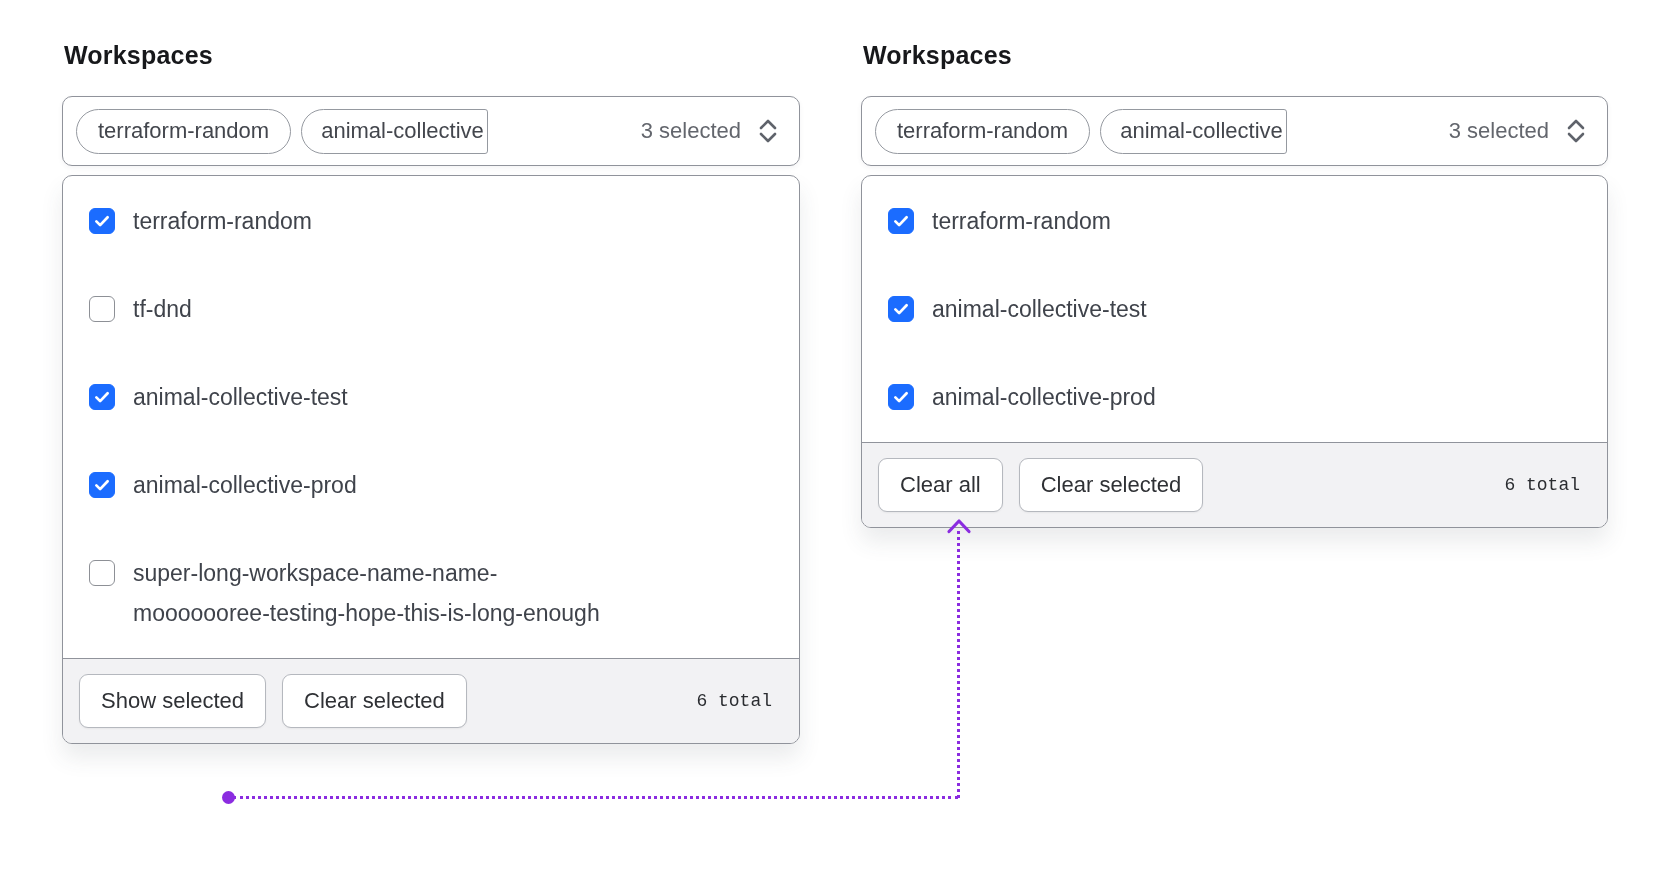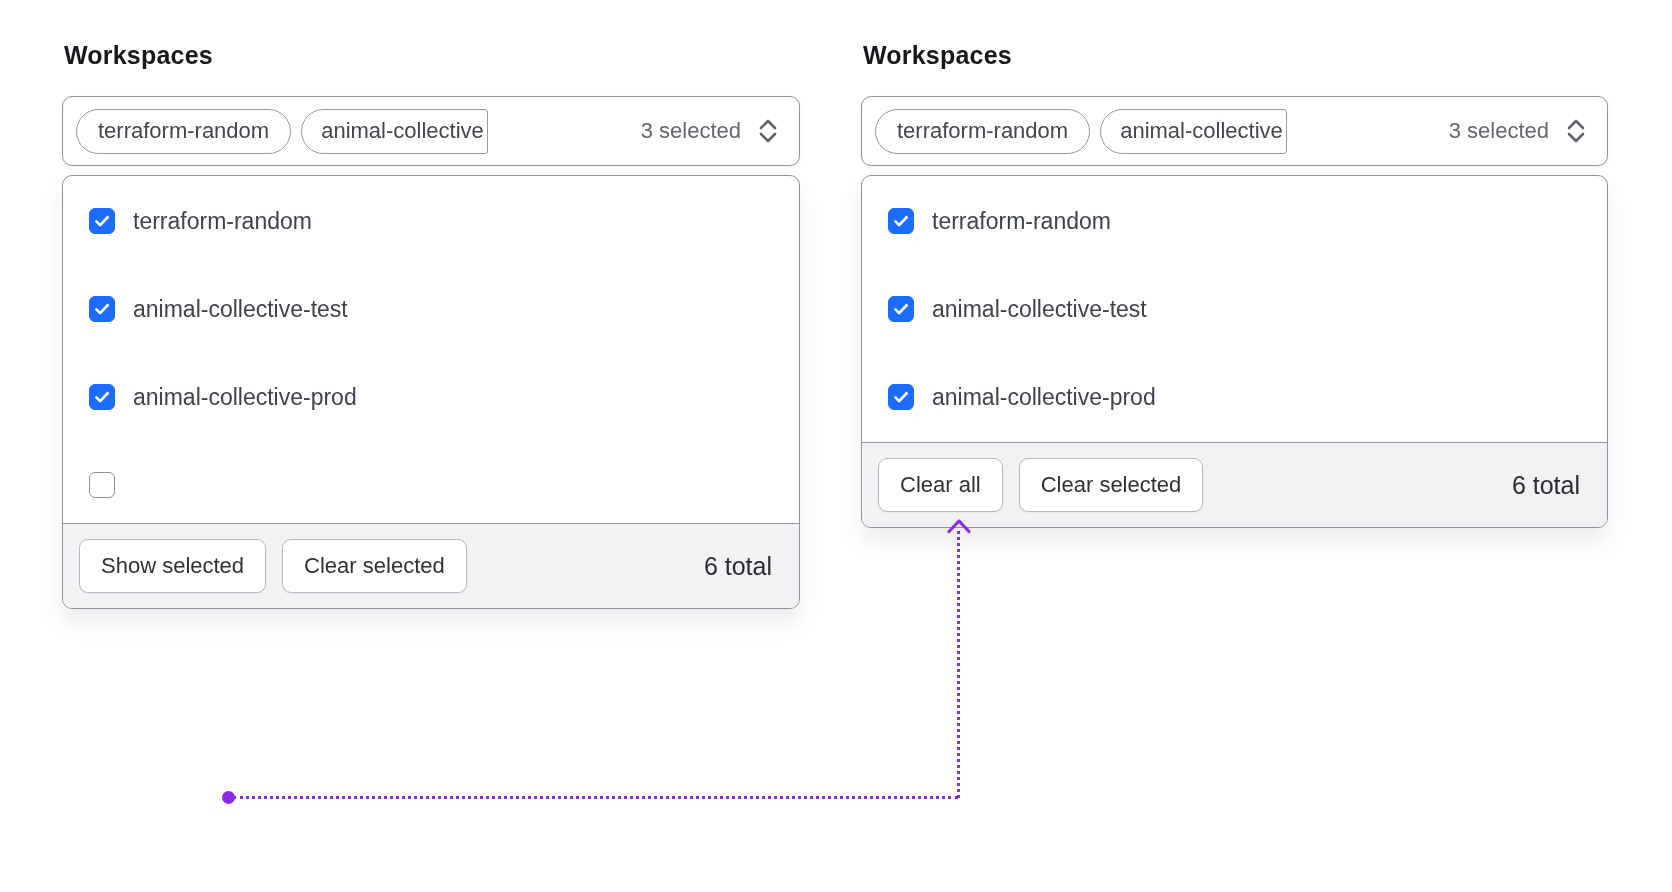--- a/index.html
+++ b/index.html
@@ -89,21 +89,21 @@
   }
   .footer-btn{
     height:54px;padding:0 21px;
     font-family:"Liberation Sans", sans-serif;
     font-size:22px;color:#2f3135;
     background:#fff;border:1px solid var(--btn-border);border-radius:9px;
     box-shadow:0 1px 2px rgba(0,0,0,.05);
     cursor:pointer;white-space:nowrap;
   }
   .footer-total{
-    margin-left:auto;font-size:25px;color:#2a2c30;padding-right:2px;
+    margin-left:auto;font-size:18px;color:#2a2c30;padding-right:2px;font-family:Liberation Mono, monospace;
   }
   
   .connector{position:absolute;z-index:10;pointer-events:none;}
   .connector-dot{
     left:222px;top:791px;width:13px;height:13px;border-radius:50%;
     background:var(--purple);
   }
   .connector-hline{
     left:233px;top:796px;width:725px;height:0;
     border-top:3px dotted var(--purple);
@@ -140,43 +140,51 @@
         <div class="option">
           <span class="checkbox checked">
             <svg viewBox="0 0 24 24" fill="none" stroke="#ffffff" stroke-width="3.6" stroke-linecap="round" stroke-linejoin="round">
               <path d="M4.5 12.5 L9.5 17.5 L19.5 7"></path>
             </svg>
           </span>
           <span class="option-label">terraform-random</span>
         </div>
 
 
-
-        <div class="option">
-          <span class="checkbox checked">
-            <svg viewBox="0 0 24 24" fill="none" stroke="#ffffff" stroke-width="3.6" stroke-linecap="round" stroke-linejoin="round">
-              <path d="M4.5 12.5 L9.5 17.5 L19.5 7"></path>
-            </svg>
-          </span>
-          <span class="option-label">animal-collective-test</span>
-        </div>
-
-        <div class="option">
-          <span class="checkbox checked">
-            <svg viewBox="0 0 24 24" fill="none" stroke="#ffffff" stroke-width="3.6" stroke-linecap="round" stroke-linejoin="round">
-              <path d="M4.5 12.5 L9.5 17.5 L19.5 7"></path>
-            </svg>
-          </span>
-          <span class="option-label">animal-collective-prod</span>
-        </div>
-
         <div class="option">
           <span class="checkbox">
             
           </span>
+          <span class="option-label">tf-dnd</span>
+        </div>
+
+        <div class="option">
+          <span class="checkbox checked">
+            <svg viewBox="0 0 24 24" fill="none" stroke="#ffffff" stroke-width="3.6" stroke-linecap="round" stroke-linejoin="round">
+              <path d="M4.5 12.5 L9.5 17.5 L19.5 7"></path>
+            </svg>
+          </span>
+          <span class="option-label">animal-collective-test</span>
+        </div>
+
+        <div class="option">
+          <span class="checkbox checked">
+            <svg viewBox="0 0 24 24" fill="none" stroke="#ffffff" stroke-width="3.6" stroke-linecap="round" stroke-linejoin="round">
+              <path d="M4.5 12.5 L9.5 17.5 L19.5 7"></path>
+            </svg>
+          </span>
+          <span class="option-label">animal-collective-prod</span>
+        </div>
+
+        <div class="option">
+          <span class="checkbox">
+            
+          </span>
+          <span class="option-label">super-long-workspace-name-name-
+mooooooree-testing-hope-this-is-long-enough</span>
         </div>
       </div>
     <div class="footer">
       <button class="footer-btn">Show selected</button>
       <button class="footer-btn">Clear selected</button>
       <span class="footer-total">6 total</span>
     </div>
   </div>
 </section>
 

